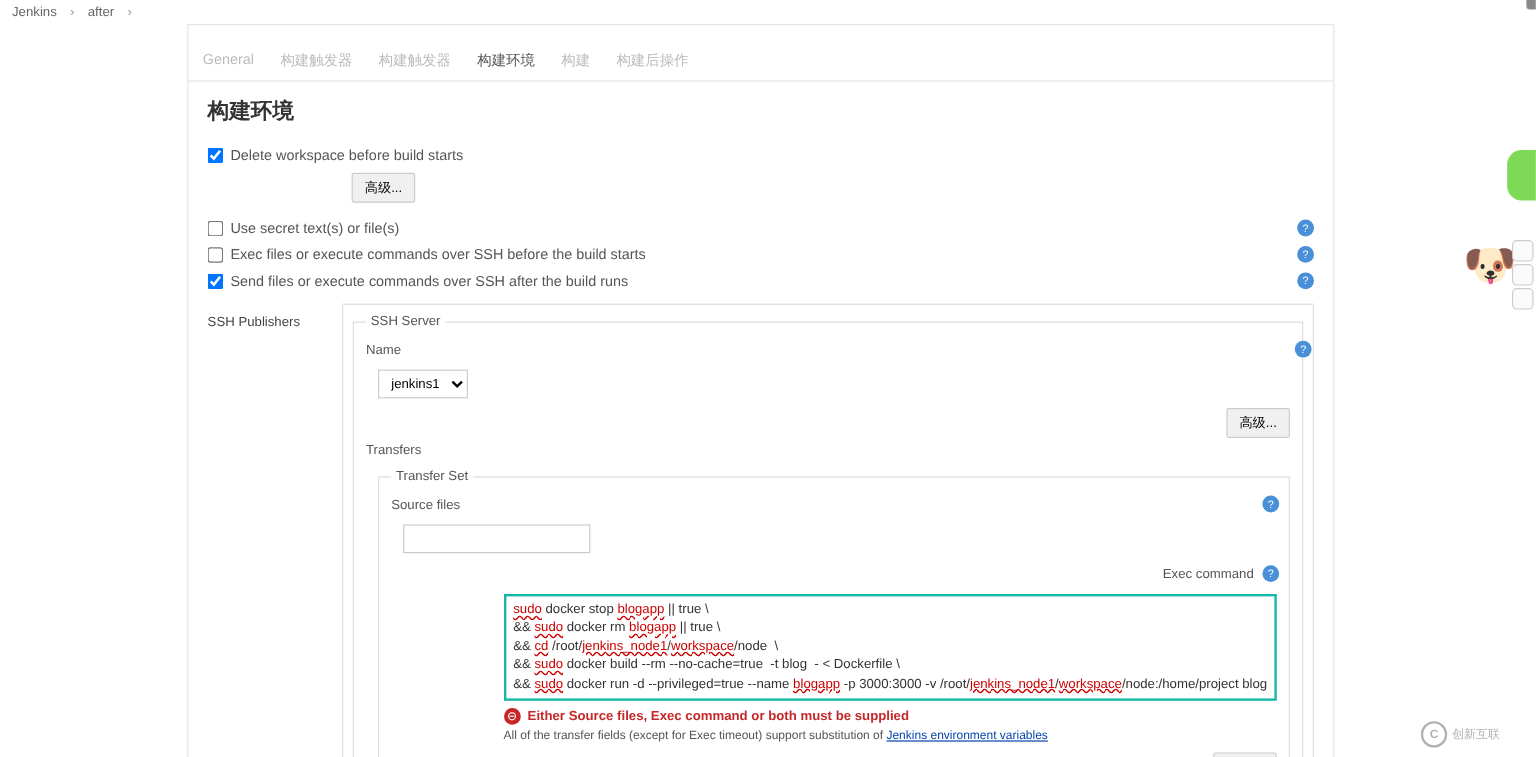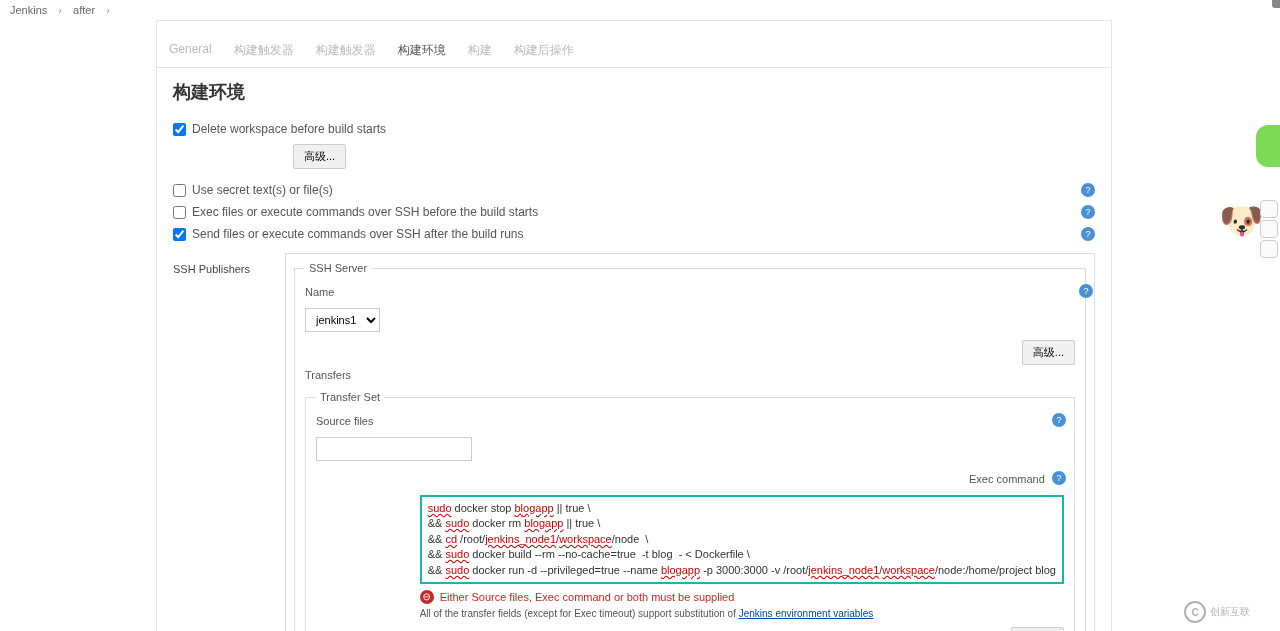--- a/index.html
+++ b/index.html
@@ -19,27 +19,27 @@
 .help-icon::before { content: "?"; }
 .adv-btn { background: #f0f0f0; border: 1px solid #ccc; padding: 4px 10px; font-size: 11px; cursor: pointer; border-radius: 2px; }
 .adv-row { padding: 4px 0 10px 120px; }
 .ssh-block { display: flex; gap: 12px; margin-top: 8px; }
 .ssh-label-col { width: 100px; padding-top: 10px; font-size: 11px; color: #444; }
 .ssh-content { flex: 1; border: 1px solid #ddd; padding: 8px; position: relative; }
 fieldset { border: 1px solid #ddd; padding: 8px 10px 10px; margin-bottom: 8px; }
 legend { font-size: 11px; color: #555; padding: 0 4px; }
 .field-row { display: flex; align-items: flex-start; gap: 10px; margin-bottom: 8px; position: relative; flex-direction: column; }
 .field-label { width: 95px; font-size: 11px; color: #555; padding-top: 4px; }
-.field-input { flex: 1; }
+.field-input { flex: 1; margin-left: 10px; }
 .txt-input, .sel-input { width: 100%; border: 1px solid #ccc; padding: 4px 6px; font-size: 11px; height: 24px; }
 .sel-input { background: #fff; }
 .error-row { display: flex; align-items: center; gap: 6px; margin: 6px 0 4px; }
 .err-icon { width: 14px; height: 14px; border-radius: 50%; background: #c62828; color: #fff; display: flex; align-items: center; justify-content: center; font-size: 10px; }
 .err-icon::before { content: "⊖"; }
-.err-text { color: #c62828; font-weight: normal; font-size: 11px; }
+.err-text { color: #c62828; font-weight: bold; font-size: 11px; }
 .info-text { font-size: 10px; color: #555; }
 .info-text a { color: #0645ad; text-decoration: underline; }
 .right-adv { text-align: right; margin-top: 8px; }
 .float-badge { position: fixed; right: 0; top: 125px; width: 24px; height: 42px; background: #7ed957; border-radius: 12px 0 0 12px; }
 .float-dog { position: fixed; right: 8px; top: 200px; width: 60px; height: 50px; font-size: 36px; text-align: center; }
 .float-bubbles { position: fixed; right: 2px; top: 200px; display: flex; flex-direction: column; gap: 2px; }
 .bubble { width: 18px; height: 18px; border: 1px solid #ccc; border-radius: 4px; background: #fafafa; }
 .logo-corner { position: fixed; right: 6px; bottom: 6px; width: 90px; height: 26px; display:flex; align-items:center; gap:4px; opacity:.65; color:#888; font-size:10px;}
 .logo-corner .lg { width:22px; height:22px; border:2px solid #888; border-radius:50%; display:flex;align-items:center;justify-content:center;font-weight:bold;}
 .exec-render { width:100%; border:2px solid #14b8a6; padding:4px 6px; font-size:11px; line-height:1.4; white-space:pre-wrap; word-break:break-word; min-height:76px; background:#fff; cursor:text;}

